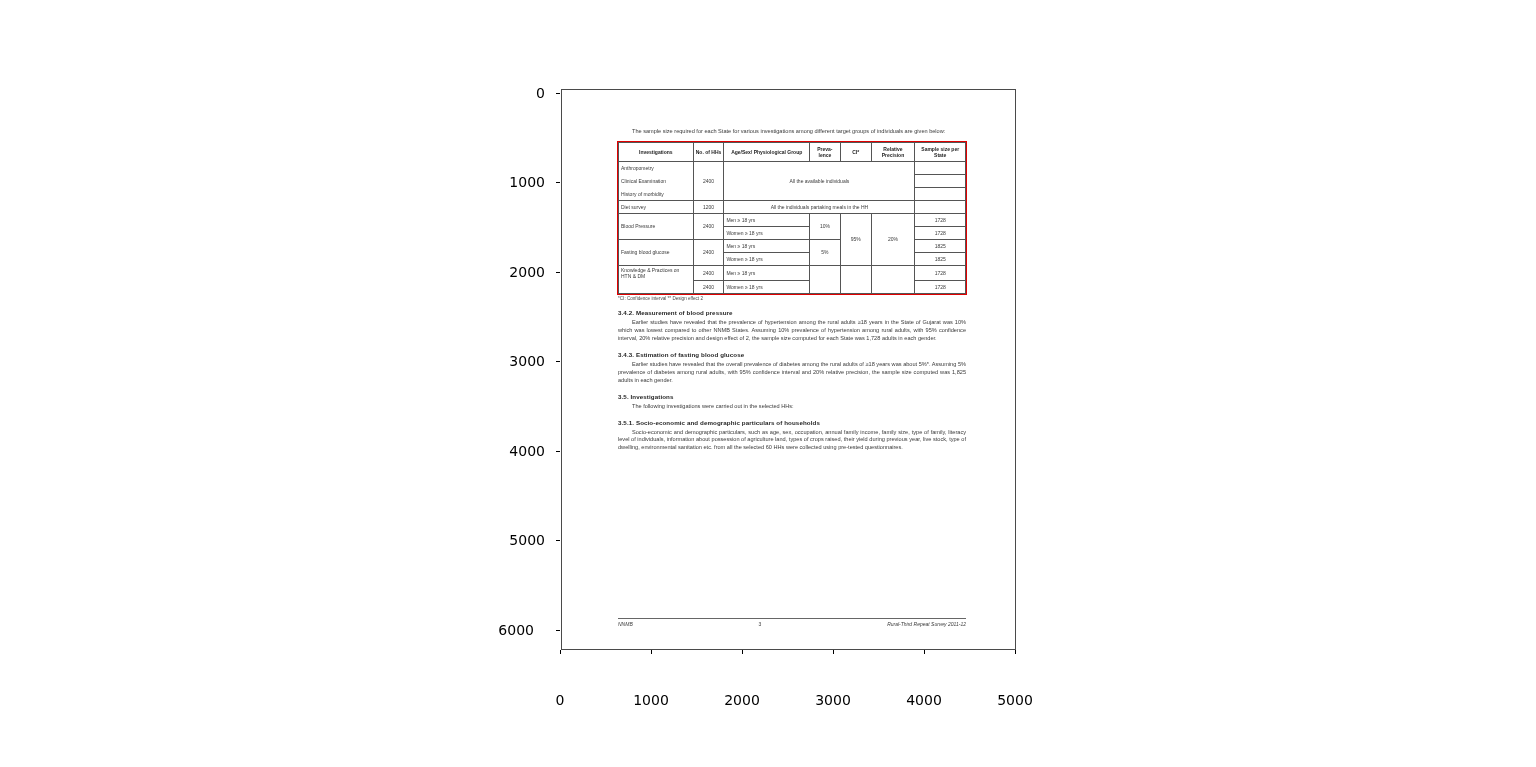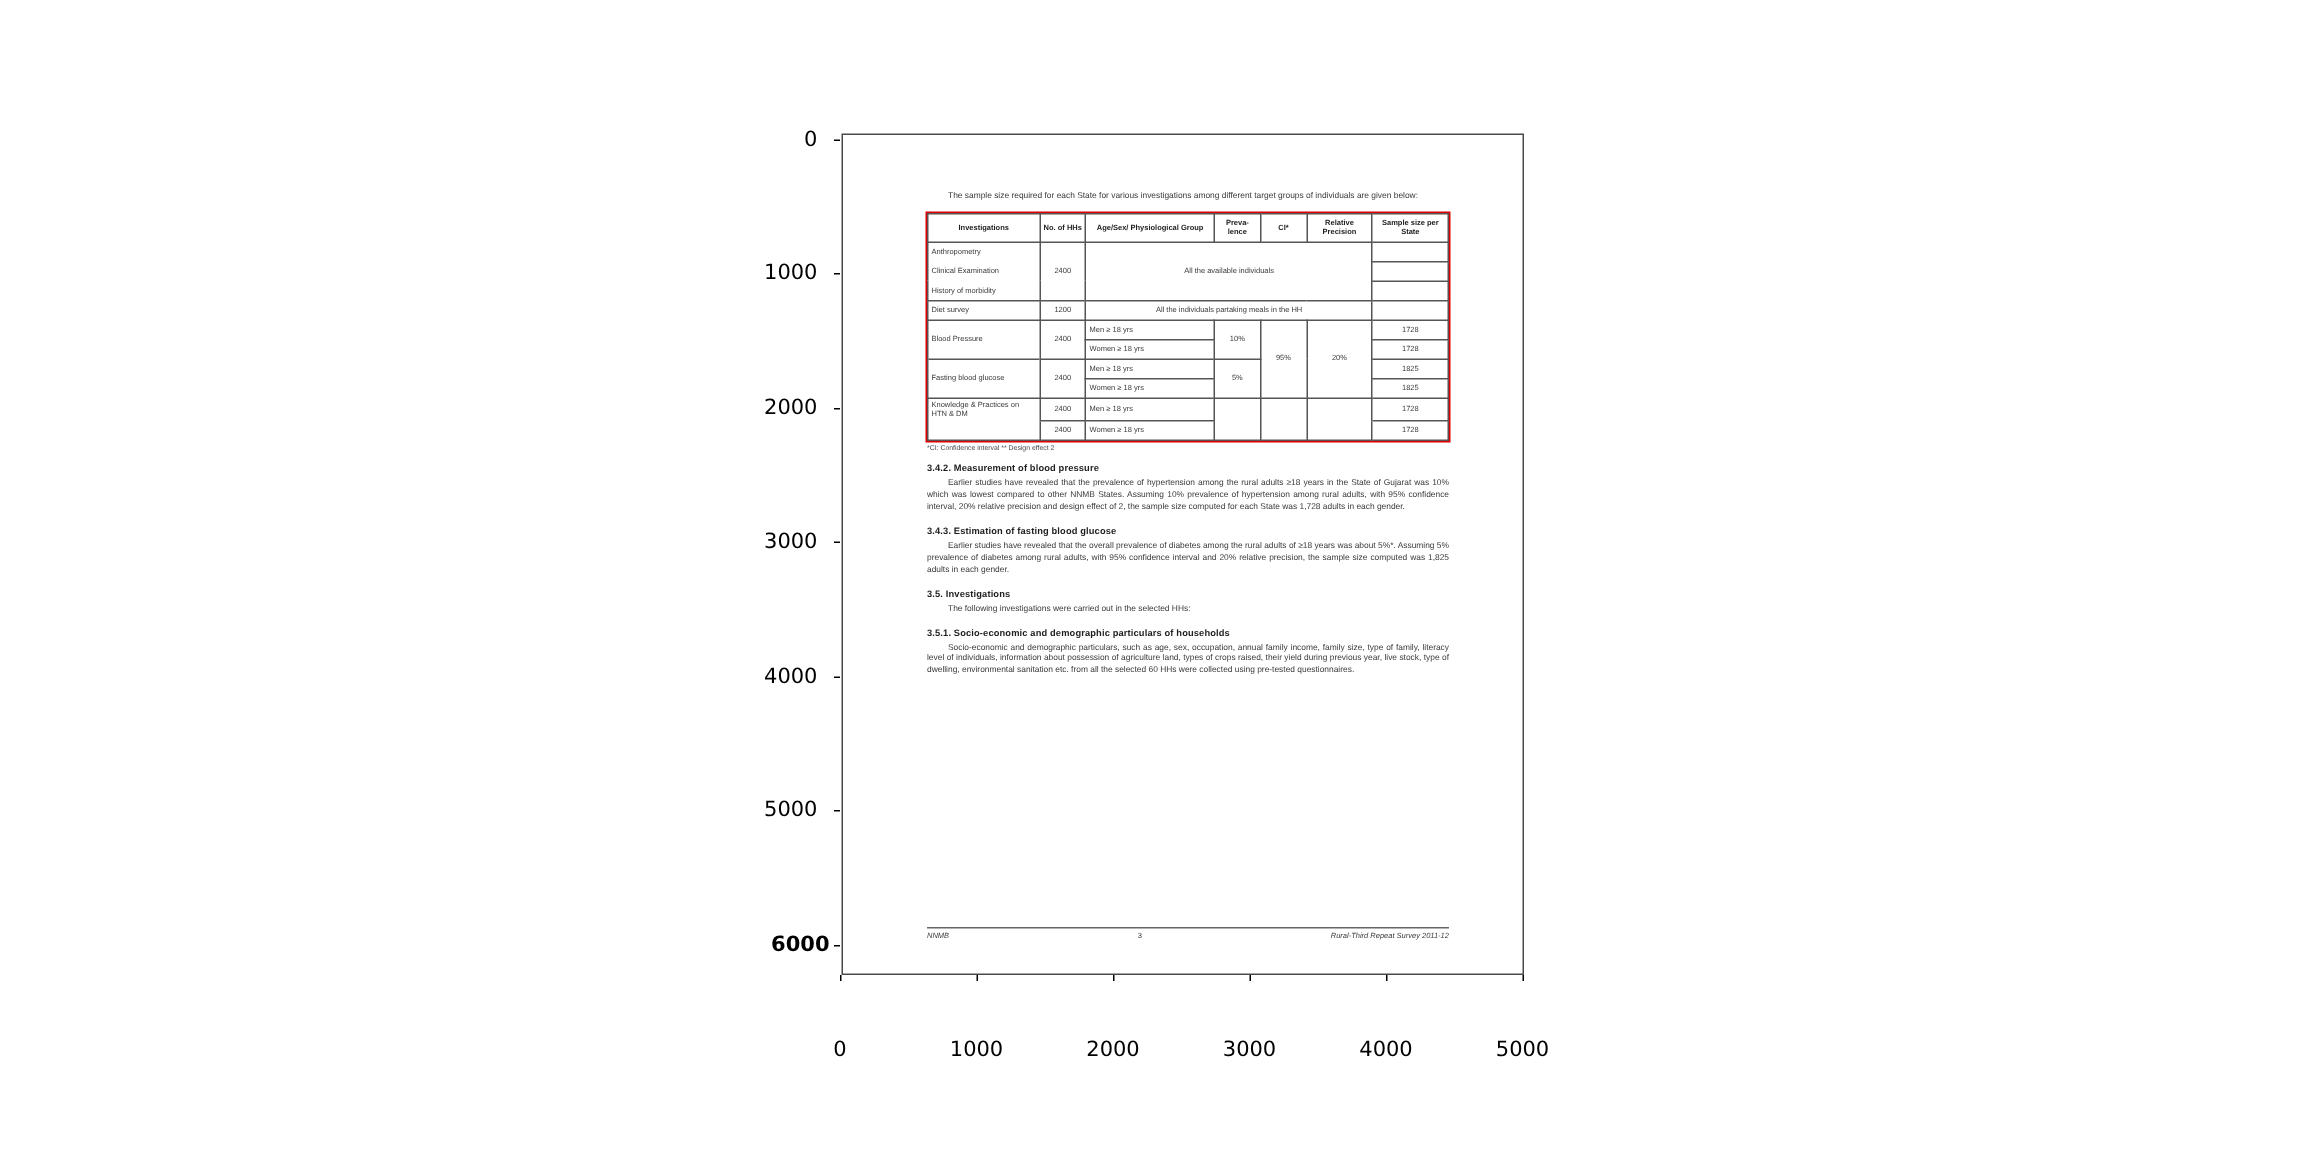--- a/index.html
+++ b/index.html
@@ -149,21 +149,21 @@
 
   <span class="axis-label y-tick-label" style="left:505px; top:361px; width:40px;">3000</span>
   <span class="tick-mark tick-y" style="left:556px; top:361px;"></span>
 
   <span class="axis-label y-tick-label" style="left:505px; top:451px; width:40px;">4000</span>
   <span class="tick-mark tick-y" style="left:556px; top:451px;"></span>
 
   <span class="axis-label y-tick-label" style="left:505px; top:540px; width:40px;">5000</span>
   <span class="tick-mark tick-y" style="left:556px; top:540px;"></span>
 
-  <span class="axis-label y-tick-label" style="left:513px; top:630px; width:40px;font-weight:bold;">6000</span>
+  <span class="axis-label y-tick-label" style="left:494px; top:630px; width:40px;">6000</span>
   <span class="tick-mark tick-y" style="left:556px; top:630px;"></span>
 
   <span class="axis-label x-tick-label" style="left:560px; top:692px;">0</span>
   <span class="tick-mark tick-x" style="left:560px; top:650px;"></span>
 
   <span class="axis-label x-tick-label" style="left:651px; top:692px;">1000</span>
   <span class="tick-mark tick-x" style="left:651px; top:650px;"></span>
 
   <span class="axis-label x-tick-label" style="left:742px; top:692px;">2000</span>
   <span class="tick-mark tick-x" style="left:742px; top:650px;"></span>

